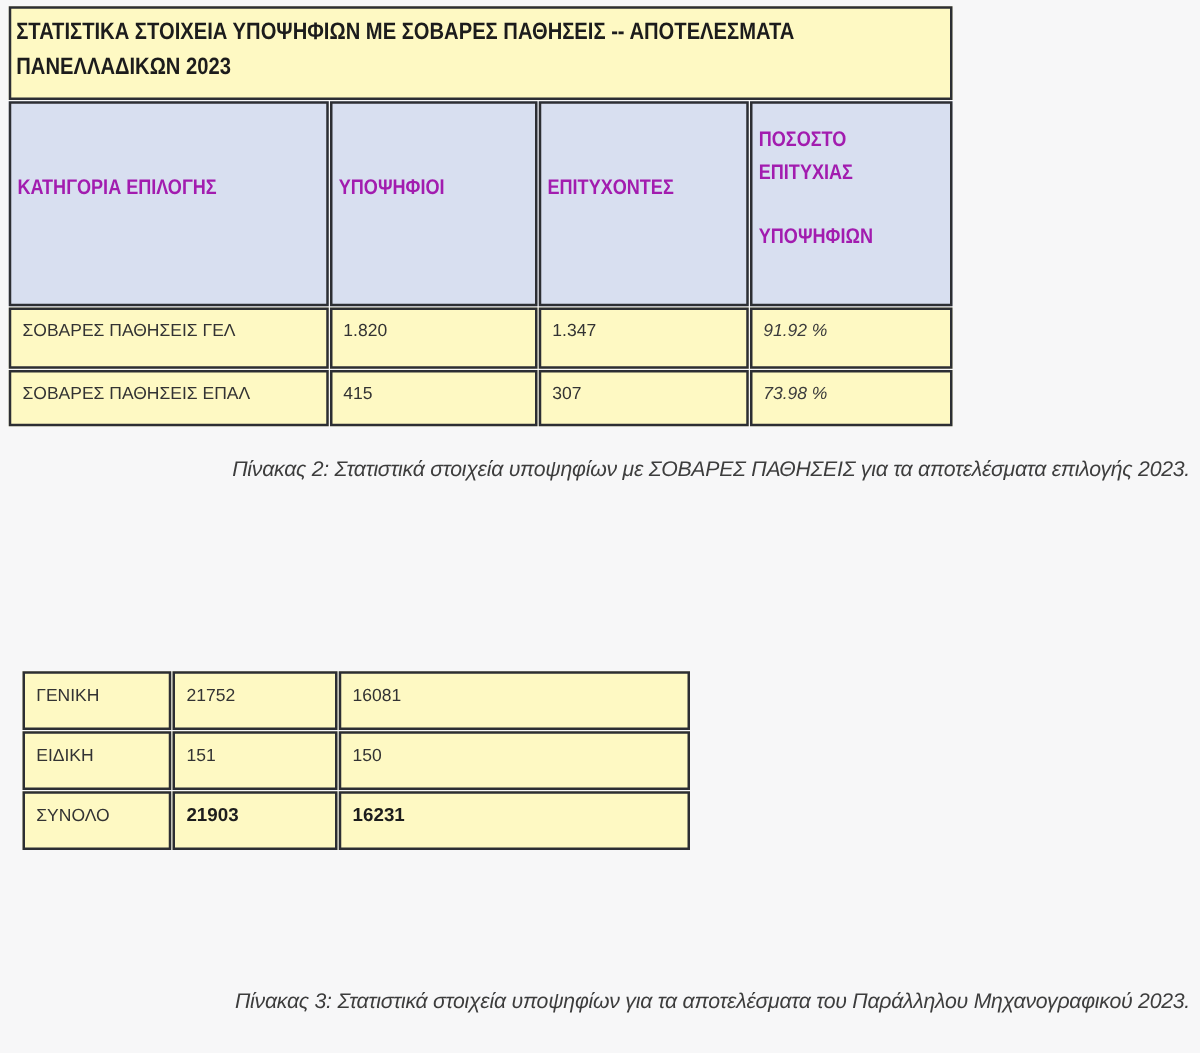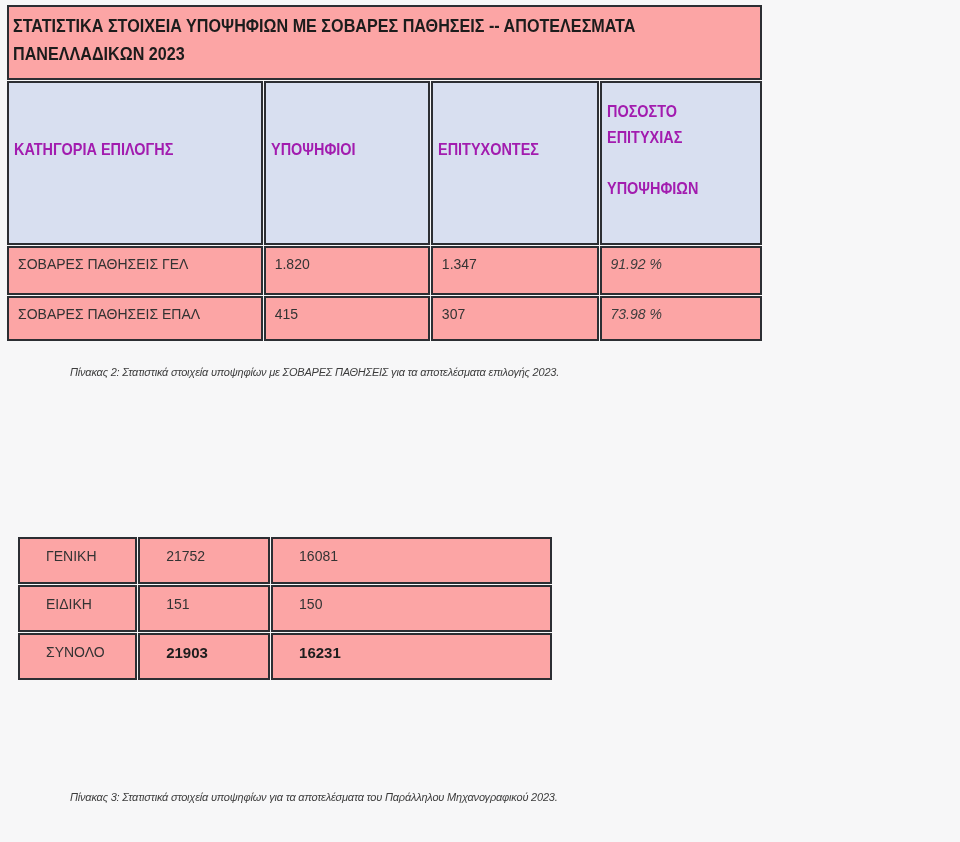--- a/index.html
+++ b/index.html
@@ -7,21 +7,21 @@
   #stage {
     position:relative; width:960px; height:842px;
     background:#f7f7f8; overflow:hidden;
     font-family:"Liberation Sans","DejaVu Sans",sans-serif;
     color:#2e2e2e;
   }
 
   
   table.grid { border-collapse:separate; border-spacing:1px; table-layout:fixed; }
   table.grid th, table.grid td {
-    border:2px solid #2c2e33; background:#fca5a5;
+    border:2px solid #2c2e33; background:#fef9c3;
     vertical-align:top; overflow:hidden; text-align:left;
   }
 
   .pre { white-space:pre-line; }
   
   .cond { display:inline-block; transform:scaleX(0.85); transform-origin:0 0; }
 
   
   #table1 { position:absolute; left:6px; top:4px; width:757px; }
   #table1 .title-cell {
@@ -32,39 +32,39 @@
     height:164px; background:#d8dff0;
     font-size:17px; font-weight:bold; color:#a21caf;
     vertical-align:middle; padding:4px 2px 30px 5px; line-height:1.5;
   }
   #table1 td.data { height:49px; padding:8px 9px; font-size:14px; color:#333; }
   #table1 td.rate { font-style:italic; color:#3c3c3c; }
   #table1 tr.row2 td.data { height:45px; }
 
   
   .caption {
-    position:absolute; left:70px; right:8px; text-align:left;
-    font-size:11px; font-style:italic; color:#3d3d3d; letter-spacing:-0.2px;
+    position:absolute; left:70px; right:8px; text-align:right;
+    font-size:17px; font-style:italic; color:#3d3d3d; letter-spacing:-0.2px;
   }
   #caption1 { top:366px; }
   #caption2 { top:759px;margin-top:32px; }
 
   
   #t2-title {
     position:absolute; left:10px; top:404px; width:542px; height:129px;
     border:2px solid #2c2e33; background:#fbe3d3;
     text-align:center; font-size:17.5px; font-weight:bold; color:#1c1c1c;
     padding-top:13px; line-height:1.55;
   }
   #table2 { position:absolute; left:17px; top:536px; width:536px; }
   #table2 th {
     height:68px; font-size:16px; font-weight:bold; color:#1c1c1c; padding:4px 6px;
   }
   #table2 th.pad { padding-top:19px; }
-  #table2 td { height:47px; padding:9px 26px; font-size:14px; color:#333; }
+  #table2 td { height:47px; padding:9px 9px; font-size:14px; color:#333; }
   #table2 td.bold { font-weight:bold; color:#1d1d1d; font-size:15px; }
 </style>
 </head>
 <body>
 
 <div id="stage">
 
   <table id="table1" class="grid">
     <colgroup>
       <col style="width:34%">

